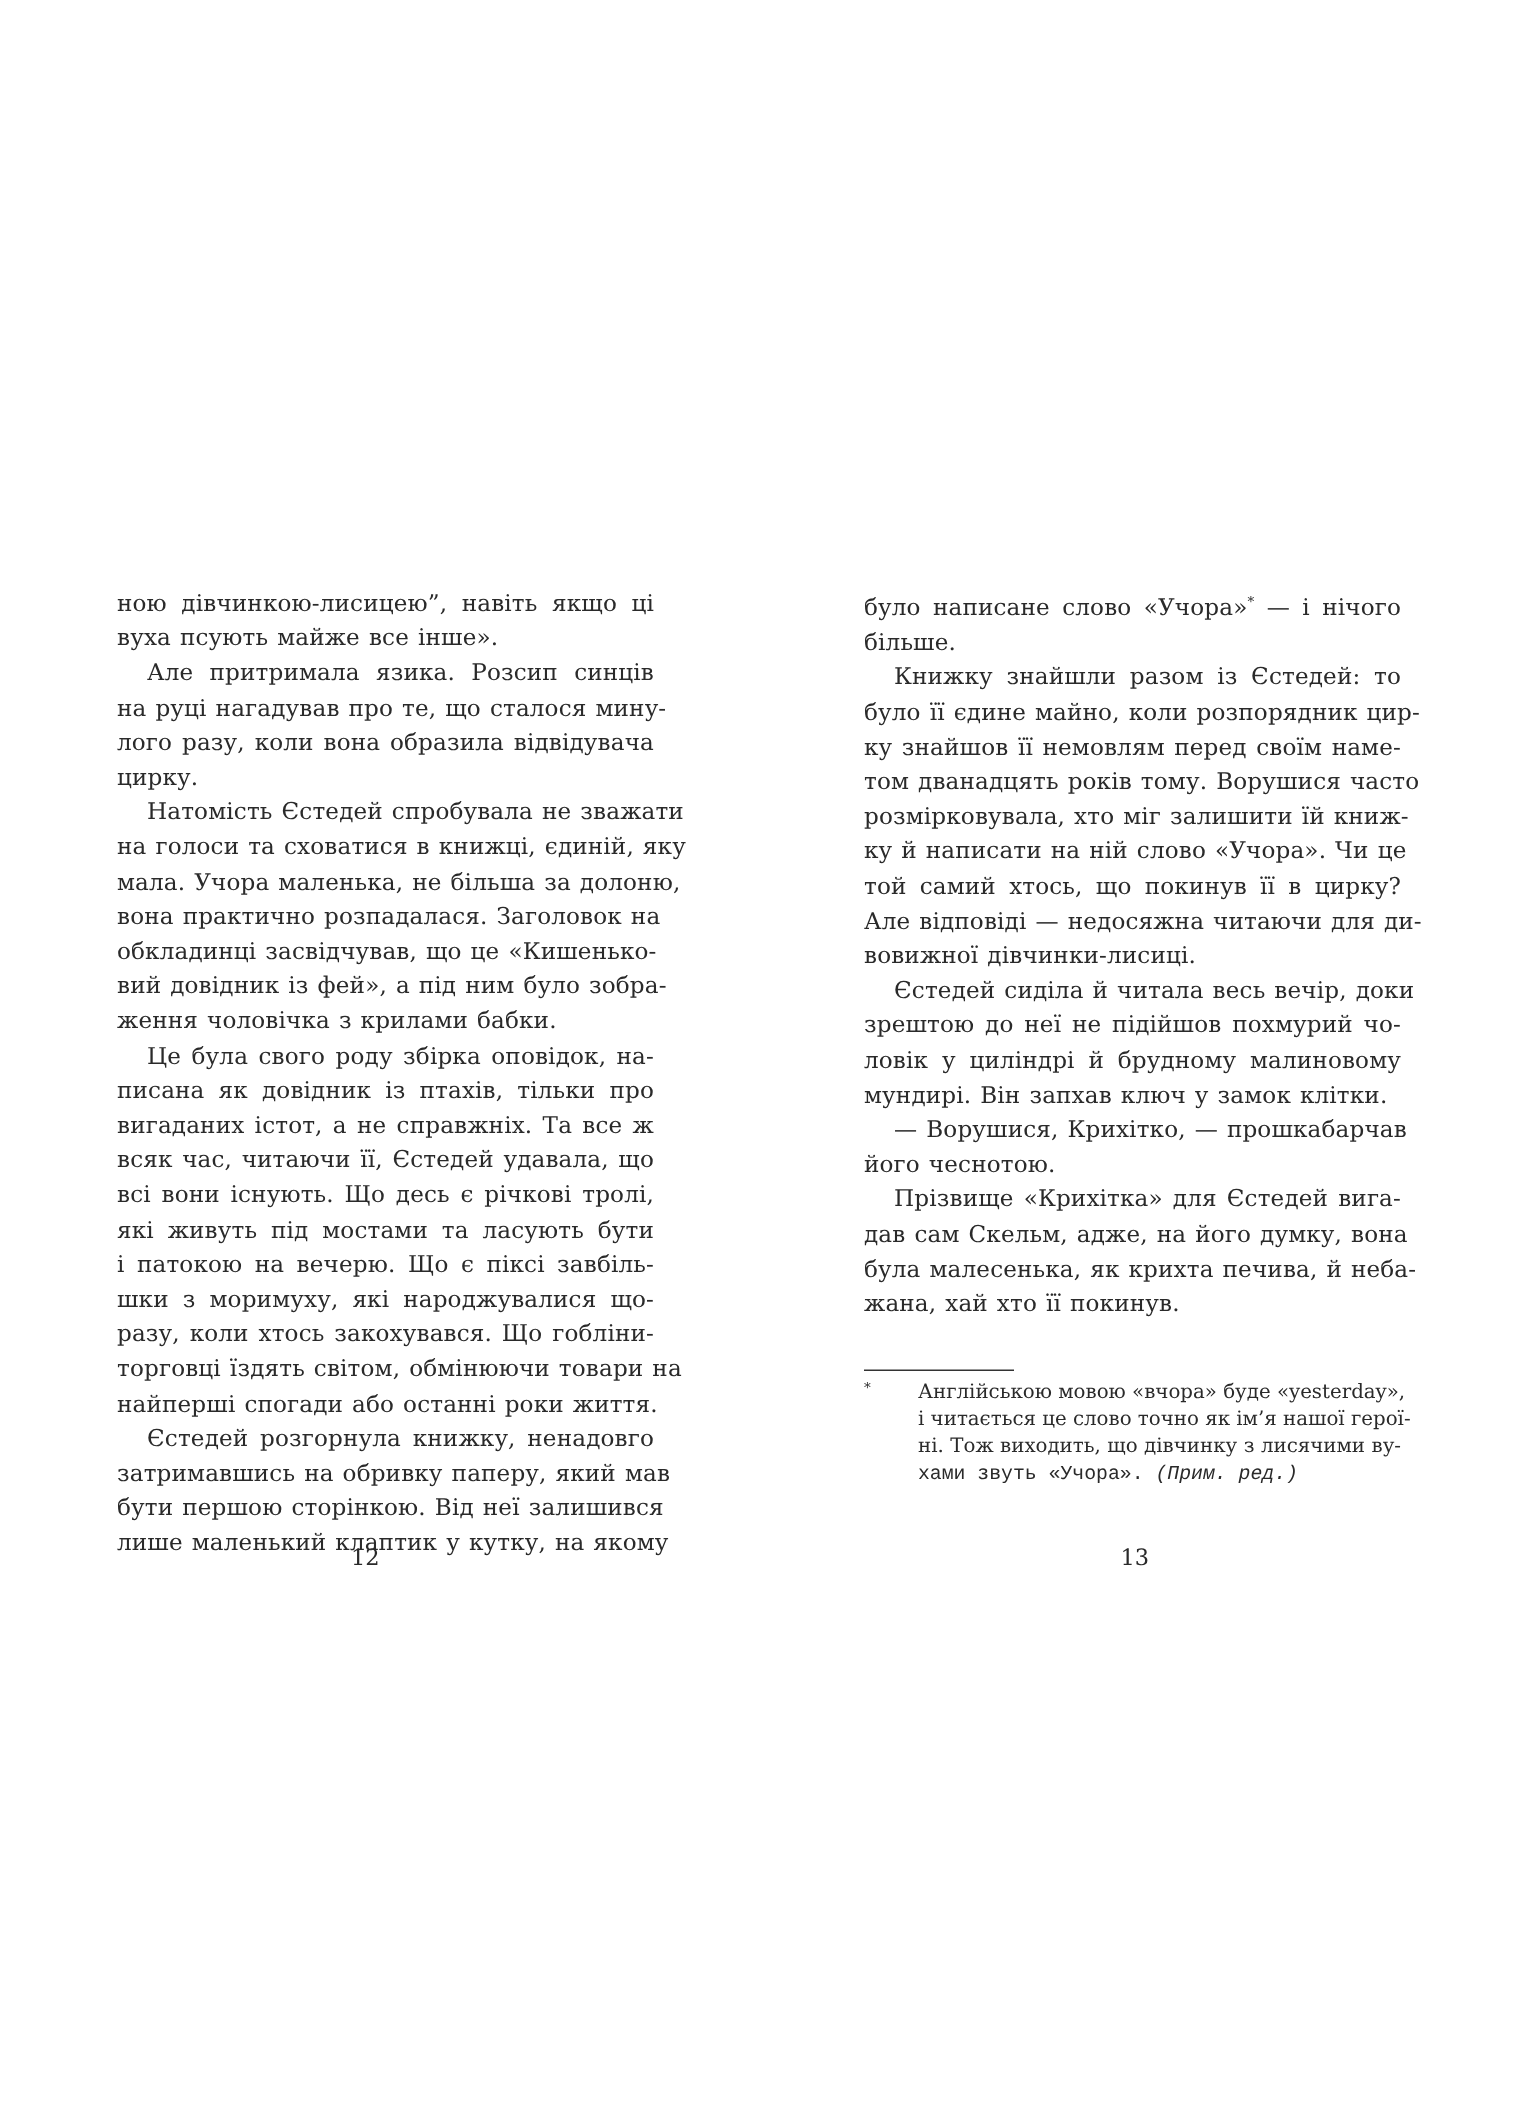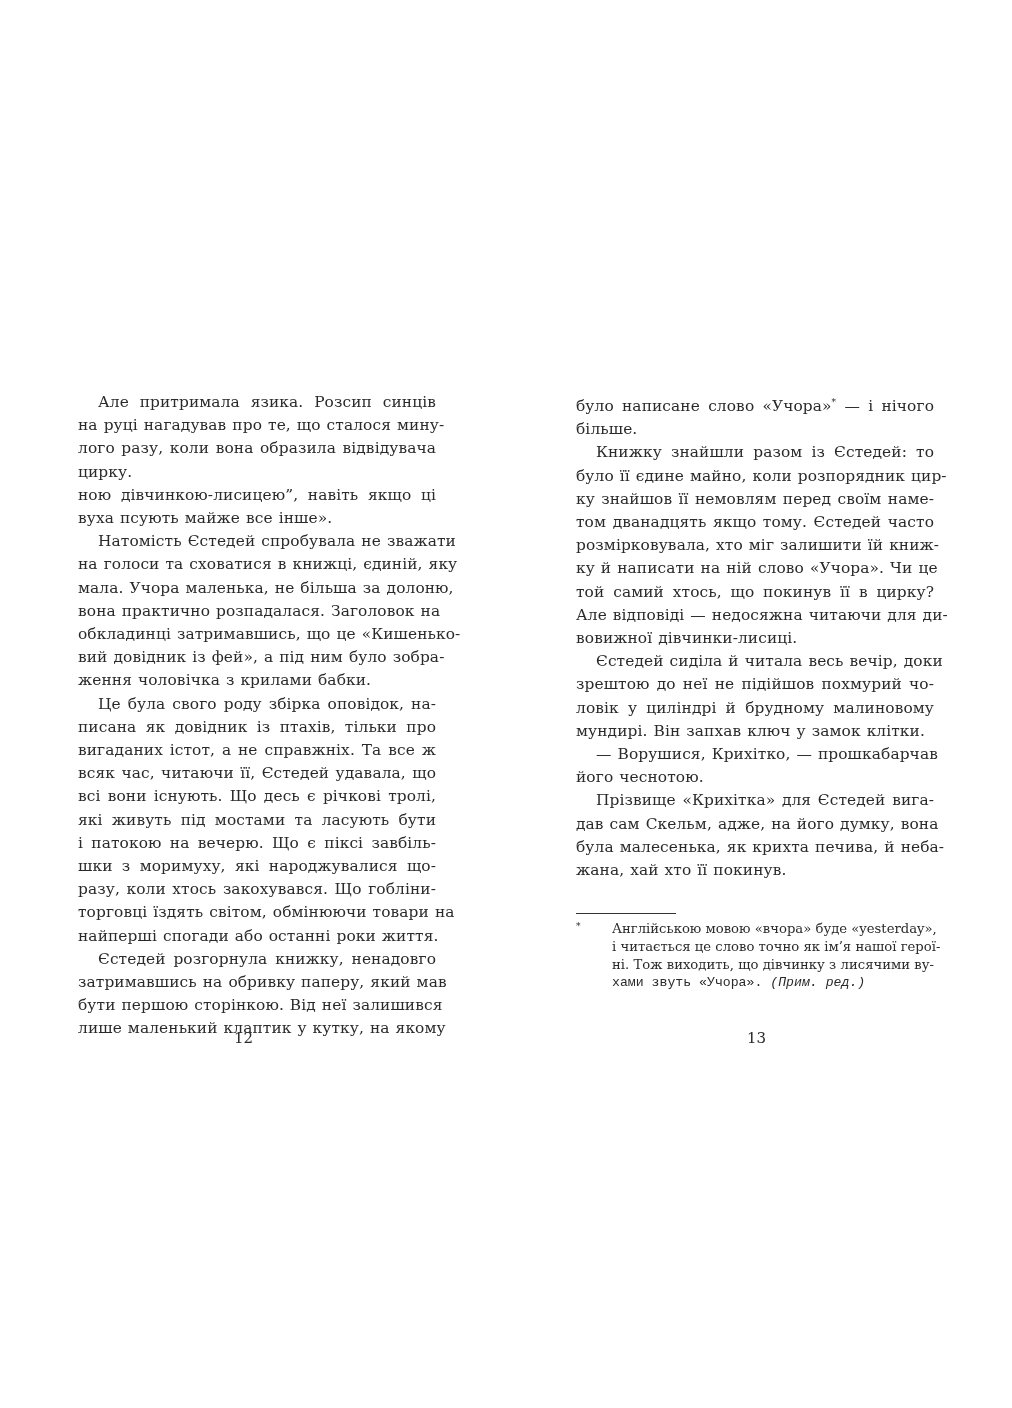--- a/index.html
+++ b/index.html
@@ -94,37 +94,37 @@
   }
   .pn-left { left: 234px; }
   .pn-right { left: 747px; }
 </style>
 </head>
 <body>
 
 <div class="page page-left">
 
   <p class="para">
+    <span class="line">ною дівчинкою-лисицею”, навіть якщо ці</span>
+    <span class="line last">вуха псують майже все інше».</span>
+  </p>
+
+  <p class="para">
     <span class="line indent">Але притримала язика. Розсип синців</span>
     <span class="line">на руці нагадував про те, що сталося мину-</span>
     <span class="line">лого разу, коли вона образила відвідувача</span>
     <span class="line last">цирку.</span>
   </p>
 
   <p class="para">
-    <span class="line">ною дівчинкою-лисицею”, навіть якщо ці</span>
-    <span class="line last">вуха псують майже все інше».</span>
-  </p>
-
-  <p class="para">
     <span class="line indent">Натомість Єстедей спробувала не зважати</span>
     <span class="line">на голоси та сховатися в книжці, єдиній, яку</span>
     <span class="line">мала. Учора маленька, не більша за долоню,</span>
     <span class="line">вона практично розпадалася. Заголовок на</span>
-    <span class="line">обкладинці затримавшись, що це «Кишенько-</span>
+    <span class="line">обкладинці засвідчував, що це «Кишенько-</span>
     <span class="line">вий довідник із фей», а під ним було зобра-</span>
     <span class="line last">ження чоловічка з крилами бабки.</span>
   </p>
 
   <p class="para">
     <span class="line indent">Це була свого роду збірка оповідок, на-</span>
     <span class="line">писана як довідник із птахів, тільки про</span>
     <span class="line">вигаданих істот, а не справжніх. Та все ж</span>
     <span class="line">всяк час, читаючи її, Єстедей удавала, що</span>
     <span class="line">всі вони існують. Що десь є річкові тролі,</span>
@@ -148,21 +148,21 @@
 
   <p class="para">
     <span class="line"><span>було написане слово «Учора»</span><span class="sup">*</span><span> — і нічого</span></span>
     <span class="line last">більше.</span>
   </p>
 
   <p class="para">
     <span class="line indent">Книжку знайшли разом із Єстедей: то</span>
     <span class="line">було її єдине майно, коли розпорядник цир-</span>
     <span class="line">ку знайшов її немовлям перед своїм наме-</span>
-    <span class="line">том дванадцять якщо тому. Єстедей часто</span>
+    <span class="line">том дванадцять років тому. Ворушися часто</span>
     <span class="line">розмірковувала, хто міг залишити їй книж-</span>
     <span class="line">ку й написати на ній слово «Учора». Чи це</span>
     <span class="line">той самий хтось, що покинув її в цирку?</span>
     <span class="line">Але відповіді — недосяжна читаючи для ди-</span>
     <span class="line last">вовижної дівчинки-лисиці.</span>
   </p>
 
   <p class="para">
     <span class="line indent">Єстедей сиділа й читала весь вечір, доки</span>
     <span class="line">зрештою до неї не підійшов похмурий чо-</span>

